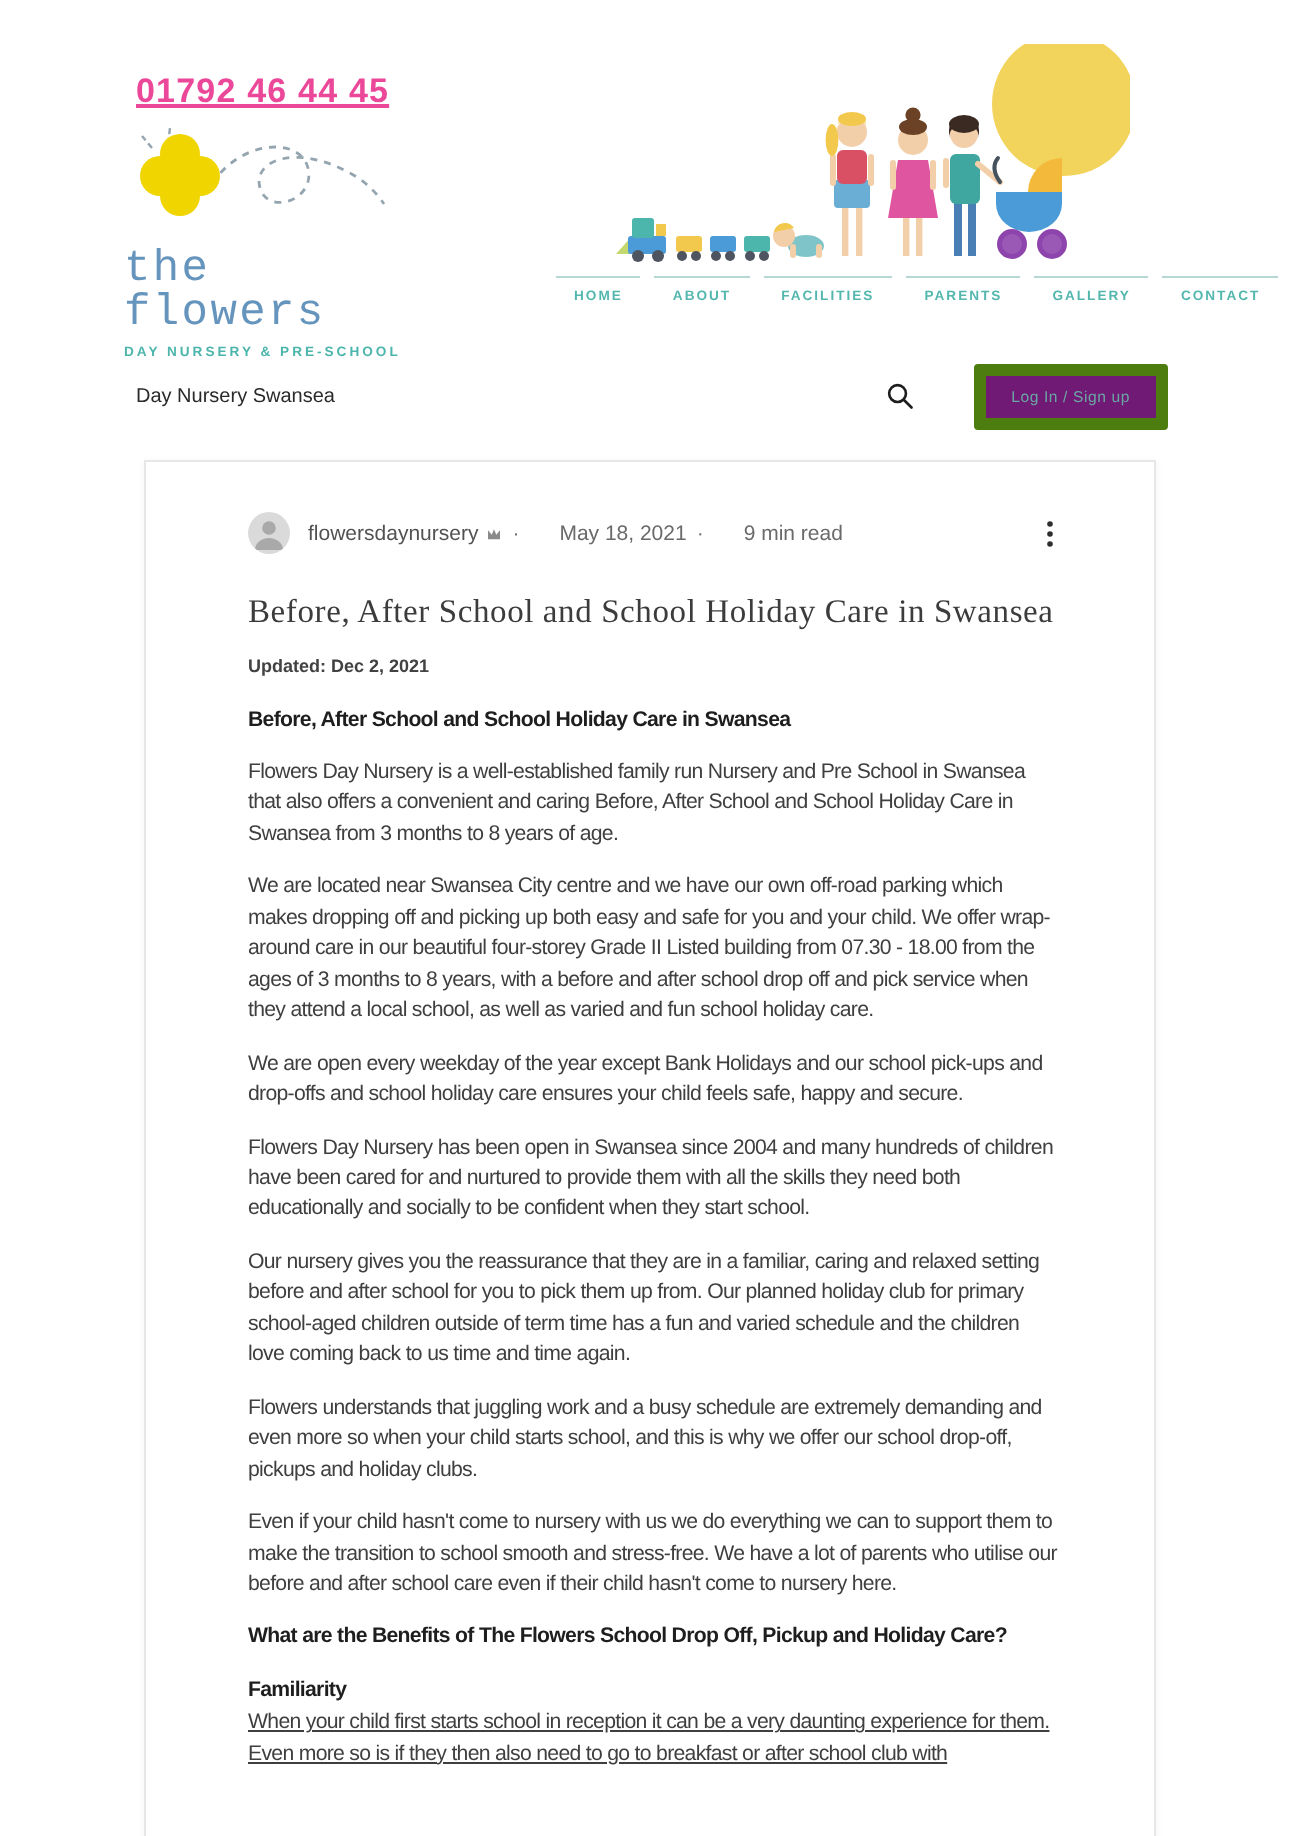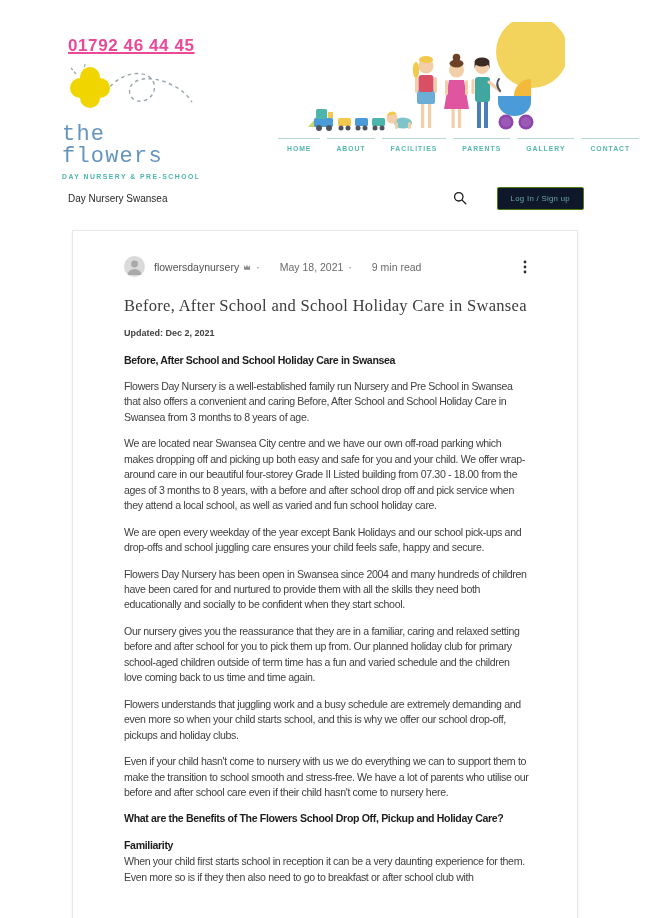--- a/index.html
+++ b/index.html
@@ -17,40 +17,40 @@
   .illustration{position:absolute;left:300px;top:22px;width:265px;height:114px;}
   .main-nav{position:absolute;left:278px;top:138px;display:flex;}
   .nav-item{border-top:1.5px solid #b5d8d5;padding:6px 9px 0 9px;margin-right:7px;
     color:#53b7ae;font-size:6.8px;font-weight:bold;letter-spacing:1px;cursor:pointer;white-space:nowrap;}
 
   
   .toolbar{display:flex;align-items:center;padding:14px 66px 0 68px;height:28px;}
   .breadcrumb{font-size:10px;color:#2a2a2a;}
   .toolbar-right{margin-left:auto;display:flex;align-items:center;}
   .search-btn{width:14px;height:14px;cursor:pointer;margin-right:30px;display:block;}
-  .login-btn{border:1px solid #4d7c0f;background:#0f172a;color:#6aa7a3;font-family:"Liberation Sans",sans-serif;
+  .login-btn{border:6px solid #4d7c0f;background:#701a75;color:#6aa7a3;font-family:"Liberation Sans",sans-serif;
     font-size:7.8px;letter-spacing:.3px;padding:6px 13px;border-radius:2px;cursor:pointer;white-space:nowrap;}
 
   
   .card{margin:18px 0 0 72px;width:506px;box-sizing:border-box;background:#fff;
     border:1px solid #e7e7e7;box-shadow:0 1px 4px rgba(0,0,0,.05);padding:25px 48px 40px 51px;height:720px;}
   .author-row{display:flex;align-items:center;color:#5e5e5e;font-size:10.5px;}
   .avatar{width:21px;height:21px;border-radius:50%;background:#dadada;overflow:hidden;flex:0 0 auto;cursor:pointer;}
   .author-name{margin-left:9px;color:#525252;cursor:pointer;}
   .author-badge{margin-left:4px;display:block;}
   .meta-dot{margin:0 5px;color:#7a7a7a;}
   .meta-text{color:#6a6a6a;margin-left:15px;}
   .kebab{margin-left:auto;cursor:pointer;display:block;padding:2px;}
   .post-title{font-family:"Liberation Serif","DejaVu Serif",serif;font-weight:400;color:#3c3c3c;
     font-size:16.5px;letter-spacing:.3px;line-height:1.55;margin:16px 0 9px 0;}
   .updated{font-size:9px;font-weight:600;color:#424242;margin:0 0 15px 0;}
   .blk{font-size:10.6px;letter-spacing:-.35px;line-height:1.46;color:#3f3f3f;margin:0 0 11px 0;}
   .h{font-weight:bold;color:#1e1e1e;margin:0 0 11px 0;}
   .tight-h{margin-bottom:1px;}
-  .tight-p{margin-top:0;}
+  .tight-p{margin-top:0;text-decoration:underline;}
 </style>
 </head>
 <body>
 
 <div class="page">
 
   <div class="header">
 
     <a class="phone-link">01792 46 44 45</a>
 
@@ -192,21 +192,21 @@
         <circle cx="2" cy="12" r="1.4" fill="#2e2e2e"></circle>
       </svg>
     </div>
 
     <h1 class="post-title">Before, After School and School Holiday Care in Swansea</h1>
     <div class="updated">Updated: Dec 2, 2021</div>
 
     <h3 class="blk h">Before, After School and School Holiday Care in Swansea</h3>
     <p class="blk">Flowers Day Nursery is a well-established family run Nursery and Pre School in Swansea that also offers a convenient and caring Before, After School and School Holiday Care in Swansea from 3 months to 8 years of age.</p>
     <p class="blk">We are located near Swansea City centre and we have our own off-road parking which makes dropping off and picking up both easy and safe for you and your child. We offer wrap-around care in our beautiful four-storey Grade II Listed building from 07.30 - 18.00 from the ages of 3 months to 8 years, with a before and after school drop off and pick service when they attend a local school, as well as varied and fun school holiday care.</p>
-    <p class="blk">We are open every weekday of the year except Bank Holidays and our school pick-ups and drop-offs and school juggling care ensures your child feels safe, happy and secure.</p>
+    <p class="blk">We are open every weekday of the year except Bank Holidays and our school pick-ups and drop-offs and school holiday care ensures your child feels safe, happy and secure.</p>
     <p class="blk">Flowers Day Nursery has been open in Swansea since 2004 and many hundreds of children have been cared for and nurtured to provide them with all the skills they need both educationally and socially to be confident when they start school.</p>
     <p class="blk">Our nursery gives you the reassurance that they are in a familiar, caring and relaxed setting before and after school for you to pick them up from. Our planned holiday club for primary school-aged children outside of term time has a fun and varied schedule and the children love coming back to us time and time again.</p>
     <p class="blk">Flowers understands that juggling work and a busy schedule are extremely demanding and even more so when your child starts school, and this is why we offer our school drop-off, pickups and holiday clubs.</p>
     <p class="blk">Even if your child hasn't come to nursery with us we do everything we can to support them to make the transition to school smooth and stress-free. We have a lot of parents who utilise our before and after school care even if their child hasn't come to nursery here.</p>
     <h3 class="blk h">What are the Benefits of The Flowers School Drop Off, Pickup and Holiday Care?</h3>
     <h3 class="blk h tight-h">Familiarity</h3>
     <p class="blk tight-p">When your child first starts school in reception it can be a very daunting experience for them. Even more so is if they then also need to go to breakfast or after school club with</p>
 
   </article>
 </div>

